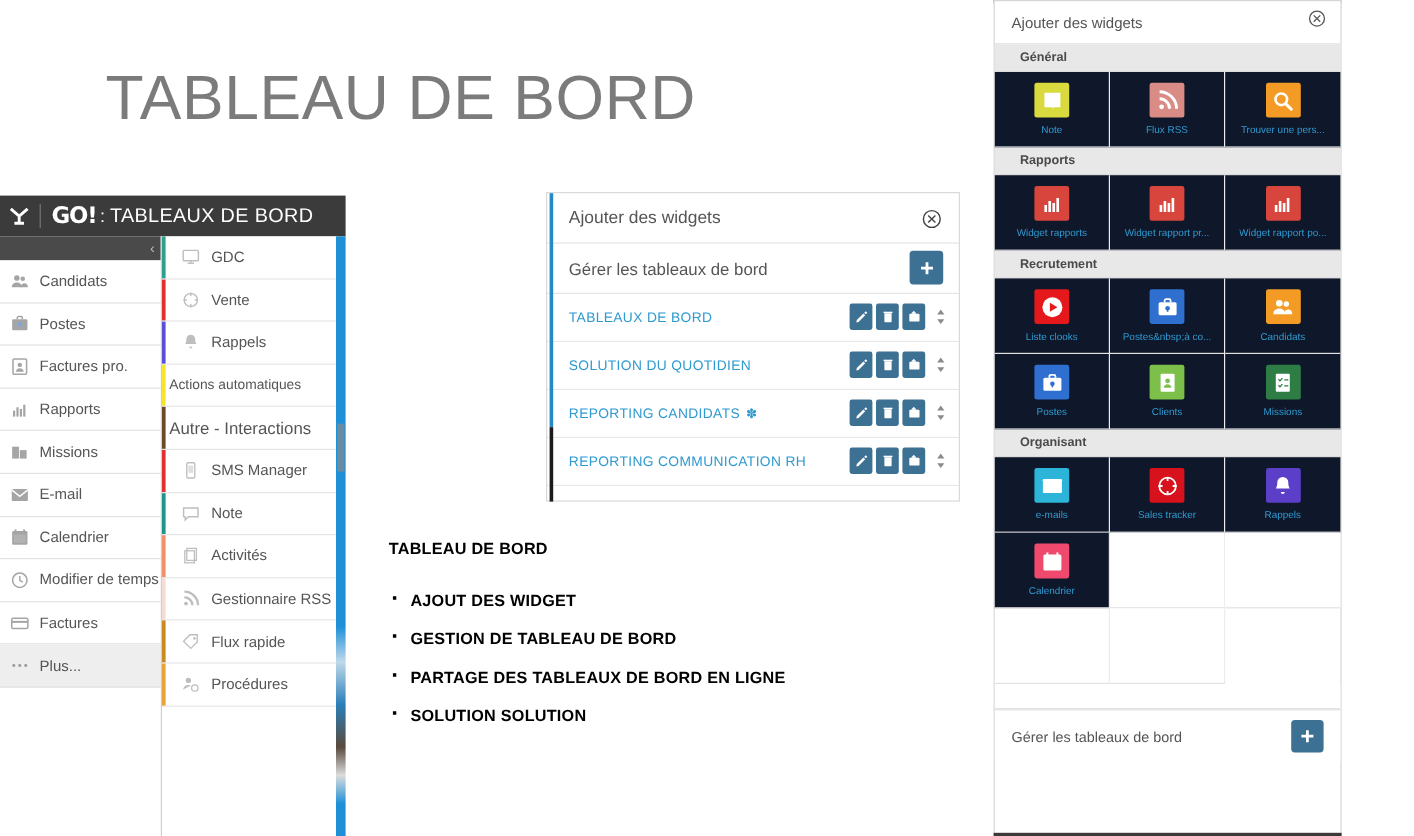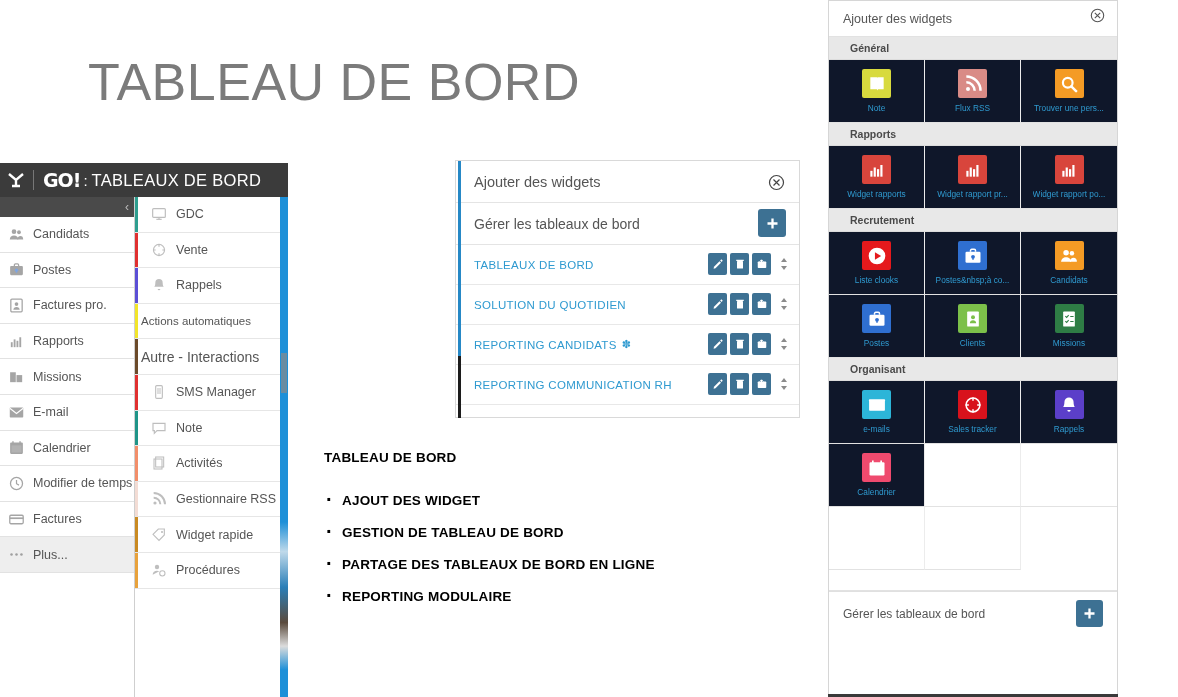--- a/index.html
+++ b/index.html
@@ -377,21 +377,21 @@
         <span>Gestionnaire RSS</span>
       </div>
       <div class="sub-item">
         <span class="stripe" style="background:#c98a22"></span>
         <span class="sub-ic" style="">
           <svg width="16" height="16" viewBox="0 0 24 24">
             <path d="M3 11l8-8h9v9l-8 8z" stroke="#8a8a8a" stroke-width="1.7" fill="none"></path>
             <circle cx="16.5" cy="7.5" r="1.6" fill="#8a8a8a"></circle>
           </svg>
         </span>
-        <span>Widget rapide</span>
+        <span>Flux rapide</span>
       </div>
       <div class="sub-item">
         <span class="stripe" style="background:#e8a23c"></span>
         <span class="sub-ic" style="">
           <svg width="16" height="16" viewBox="0 0 24 24">
             <circle cx="9" cy="7.5" r="3.3" fill="#8a8a8a"></circle>
             <path d="M2.5 19c0-3.5 2.9-5.8 6.5-5.8 1.3 0 2.5.3 3.5.8z" fill="#8a8a8a"></path>
             <circle cx="17" cy="17" r="4" stroke="#8a8a8a" stroke-width="1.6" fill="none"></circle>
           </svg>
         </span>
@@ -544,21 +544,21 @@
 </div>
 <div class="abs" id="dlg-accent"></div>
 <div class="abs" id="dlg-accent-dark"></div>
 
 <div class="abs" id="bullets">
   <h4>TABLEAU DE BORD</h4>
   <ul>
       <li>AJOUT DES WIDGET</li>
       <li>GESTION DE TABLEAU DE BORD</li>
       <li>PARTAGE DES TABLEAUX DE BORD EN LIGNE</li>
-      <li>REPORTING MODULAIRE</li>
+      <li>SOLUTION SOLUTION</li>
     </ul>
 </div>
 
 <div class="abs" id="wp-topline"></div>
 <div class="abs" id="widget-panel">
   <div id="wp-header">
     <span id="wp-title">Ajouter des widgets</span>
     <span id="wp-close">
       <svg width="15" height="15" viewBox="0 0 15 15">
         <circle cx="7.5" cy="7.5" r="6.2" stroke="#555" stroke-width="1.1" fill="none"></circle>

